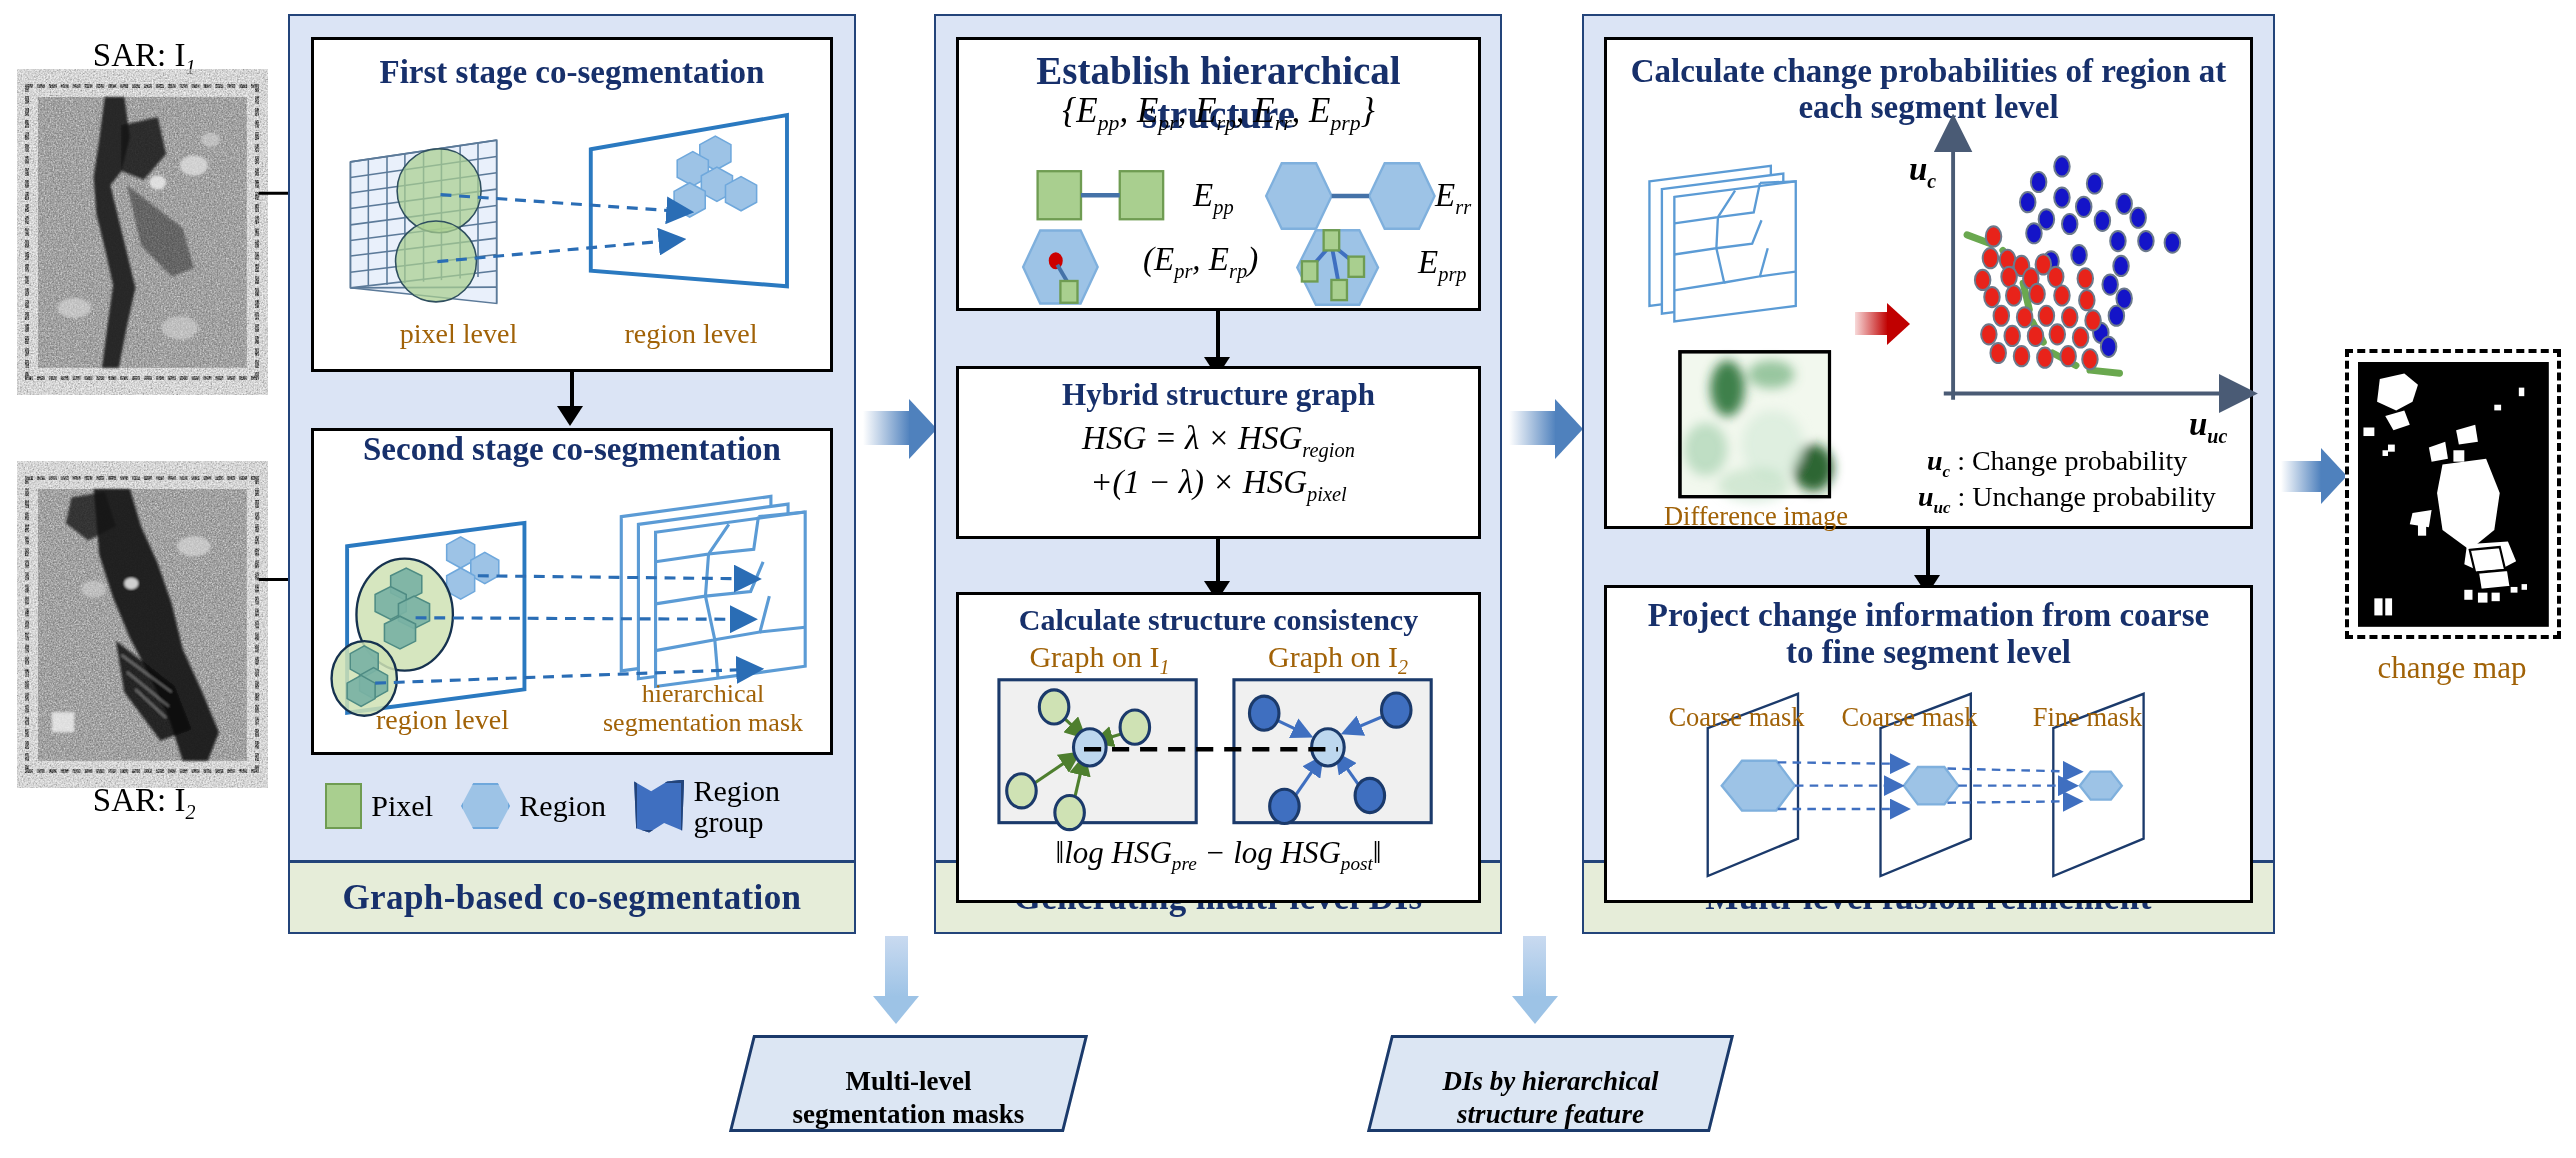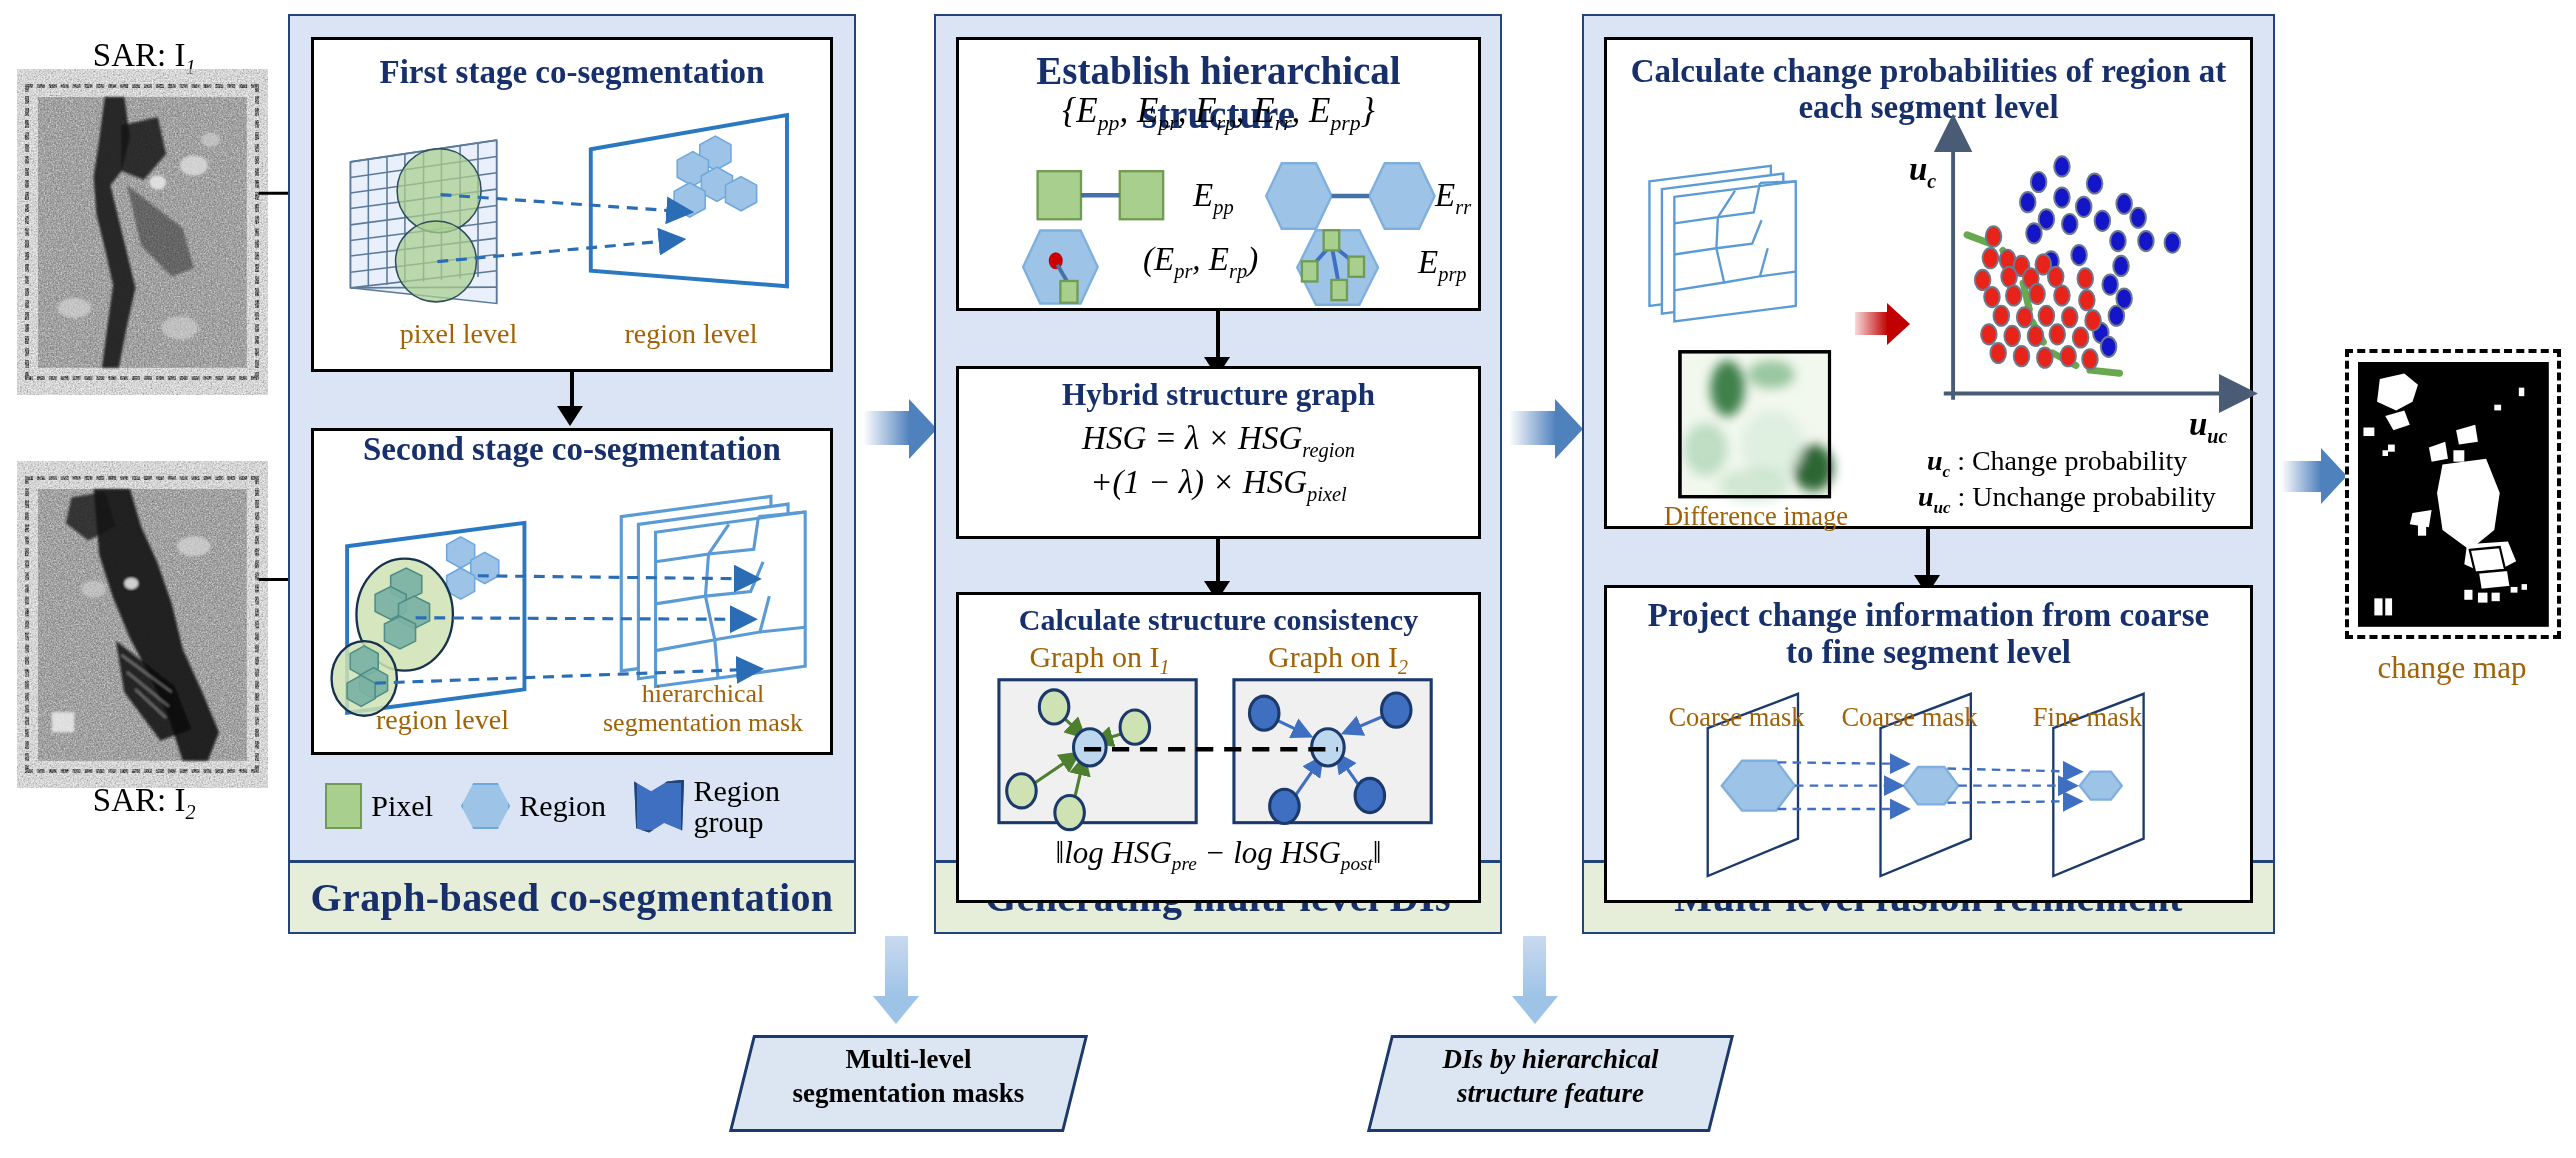--- a/index.html
+++ b/index.html
@@ -13,21 +13,21 @@
   .sar-label i{font-style:italic;}
   .sar-label sub{font-size:20px;}
   .sar-frame{border:4.7px dashed #000;box-sizing:border-box;padding:8.6px;background:#fff;}
   .sar-img{width:100%;height:100%;display:block;}
 
   
   .stage{position:absolute;box-sizing:border-box;border:2.3px solid #23447a;
          background:#dbe4f5;}
   .stage-footer{position:absolute;left:0;right:0;bottom:0;background:#e6edd9;
                 border-top:3.9px solid #23447a;display:flex;align-items:center;justify-content:center;}
-  .stage-footer span{font-size:40px;font-weight:bold;color:#17306b;
+  .stage-footer span{font-size:35px;font-weight:bold;color:#17306b;
         font-family:"Liberation Serif",serif;letter-spacing:0.4px;}
 
   
   .ibox{position:absolute;box-sizing:border-box;border:3.9px solid #000;background:#fff;}
   .ibox-title{text-align:center;font-weight:bold;color:#17306b;
      font-family:"Liberation Serif",serif;line-height:1.12;}
 
   .caption{font-size:24px;color:#a16207;text-align:center;font-family:"Liberation Serif",serif;line-height:1.1;}
   .caption i{font-style:italic;}
 
@@ -41,23 +41,23 @@
   .sw-group{width:44px;height:47px;background:#3f6fc0;border:3.1px solid #23447a;
      clip-path:polygon(0% 4%,34% 22%,66% 4%,100% 0%,96% 96%,60% 82%,30% 100%,4% 92%);}
 
   
   .math{font-family:"Liberation Serif",serif;font-style:italic;color:#000;}
   .math sub{font-size:0.62em;font-style:italic;}
 
   
   .para{position:absolute;background:#dce6f3;border:3.1px solid #1b3a6b;
         transform:skewX(-14deg);box-sizing:border-box;}
-  .para-txt{position:absolute;display:flex;align-items:flex-start;justify-content:center;
+  .para-txt{position:absolute;display:flex;align-items:flex-end;justify-content:center;
         text-align:center;font-weight:bold;color:#000;font-size:27px;line-height:1.25;
-        font-family:"Liberation Serif",serif;margin-top:8px;}
+        font-family:"Liberation Serif",serif;}
 
   .vline{position:absolute;background:#000;}
   .chev-down{position:absolute;width:0;height:0;border-left:13.2px solid transparent;
              border-right:13.2px solid transparent;border-top:20px solid #000;}
 
   .fadearrow-body{position:absolute;background:linear-gradient(to right,#ffffff,#4f81bd);}
   .fadearrow-head{position:absolute;width:0;height:0;}
 
   svg{display:block;overflow:visible;}
 </style>

